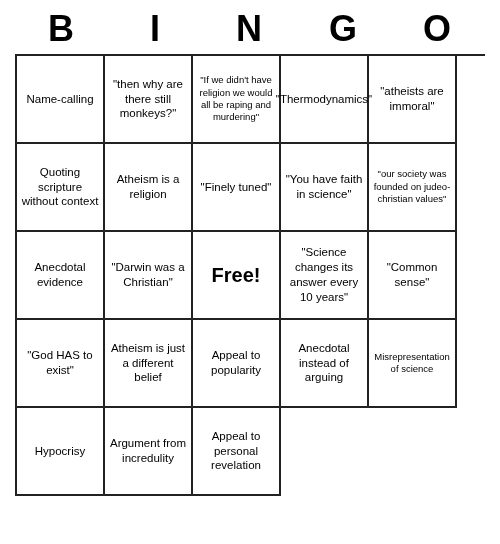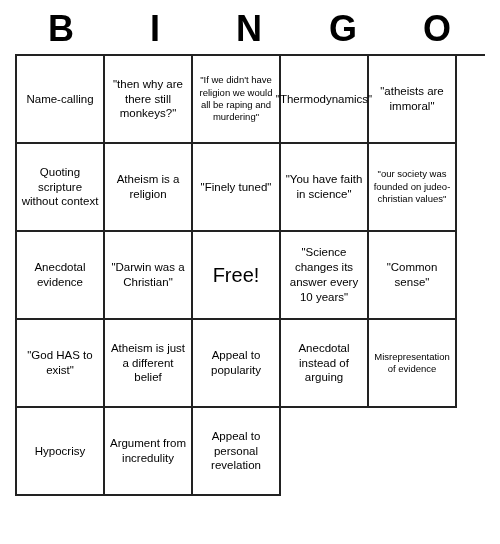--- a/index.html
+++ b/index.html
@@ -40,21 +40,21 @@
       align-items: center;
       justify-content: center;
       text-align: center;
       padding: 4px;
       font-size: 11.5px;
       line-height: 1.3;
       cursor: default;
     }
     .cell.free {
       font-size: 20px;
-      font-weight: normal;
+      font-weight: bold;
     }
     .cell.small-text {
       font-size: 9.5px;
     }
   </style>
 </head>
 <body>
 
 <div class="bingo-title">
   <span>B</span>
@@ -77,17 +77,17 @@
     <div class="cell small-text">"our society was founded on judeo-christian values"</div>
     <div class="cell">Anecdotal evidence</div>
     <div class="cell">"Darwin was a Christian"</div>
     <div class="cell free">Free!</div>
     <div class="cell">"Science changes its answer every 10 years"</div>
     <div class="cell">"Common sense"</div>
     <div class="cell">"God HAS to exist"</div>
     <div class="cell">Atheism is just a different belief</div>
     <div class="cell">Appeal to popularity</div>
     <div class="cell">Anecdotal instead of arguing</div>
-    <div class="cell small-text">Misrepresentation of evidence</div>
+    <div class="cell small-text">Misrepresentation of science</div>
     <div class="cell">Hypocrisy</div>
     <div class="cell">Argument from incredulity</div>
     <div class="cell">Appeal to personal revelation</div>
   </div>
 
 </body></html>

